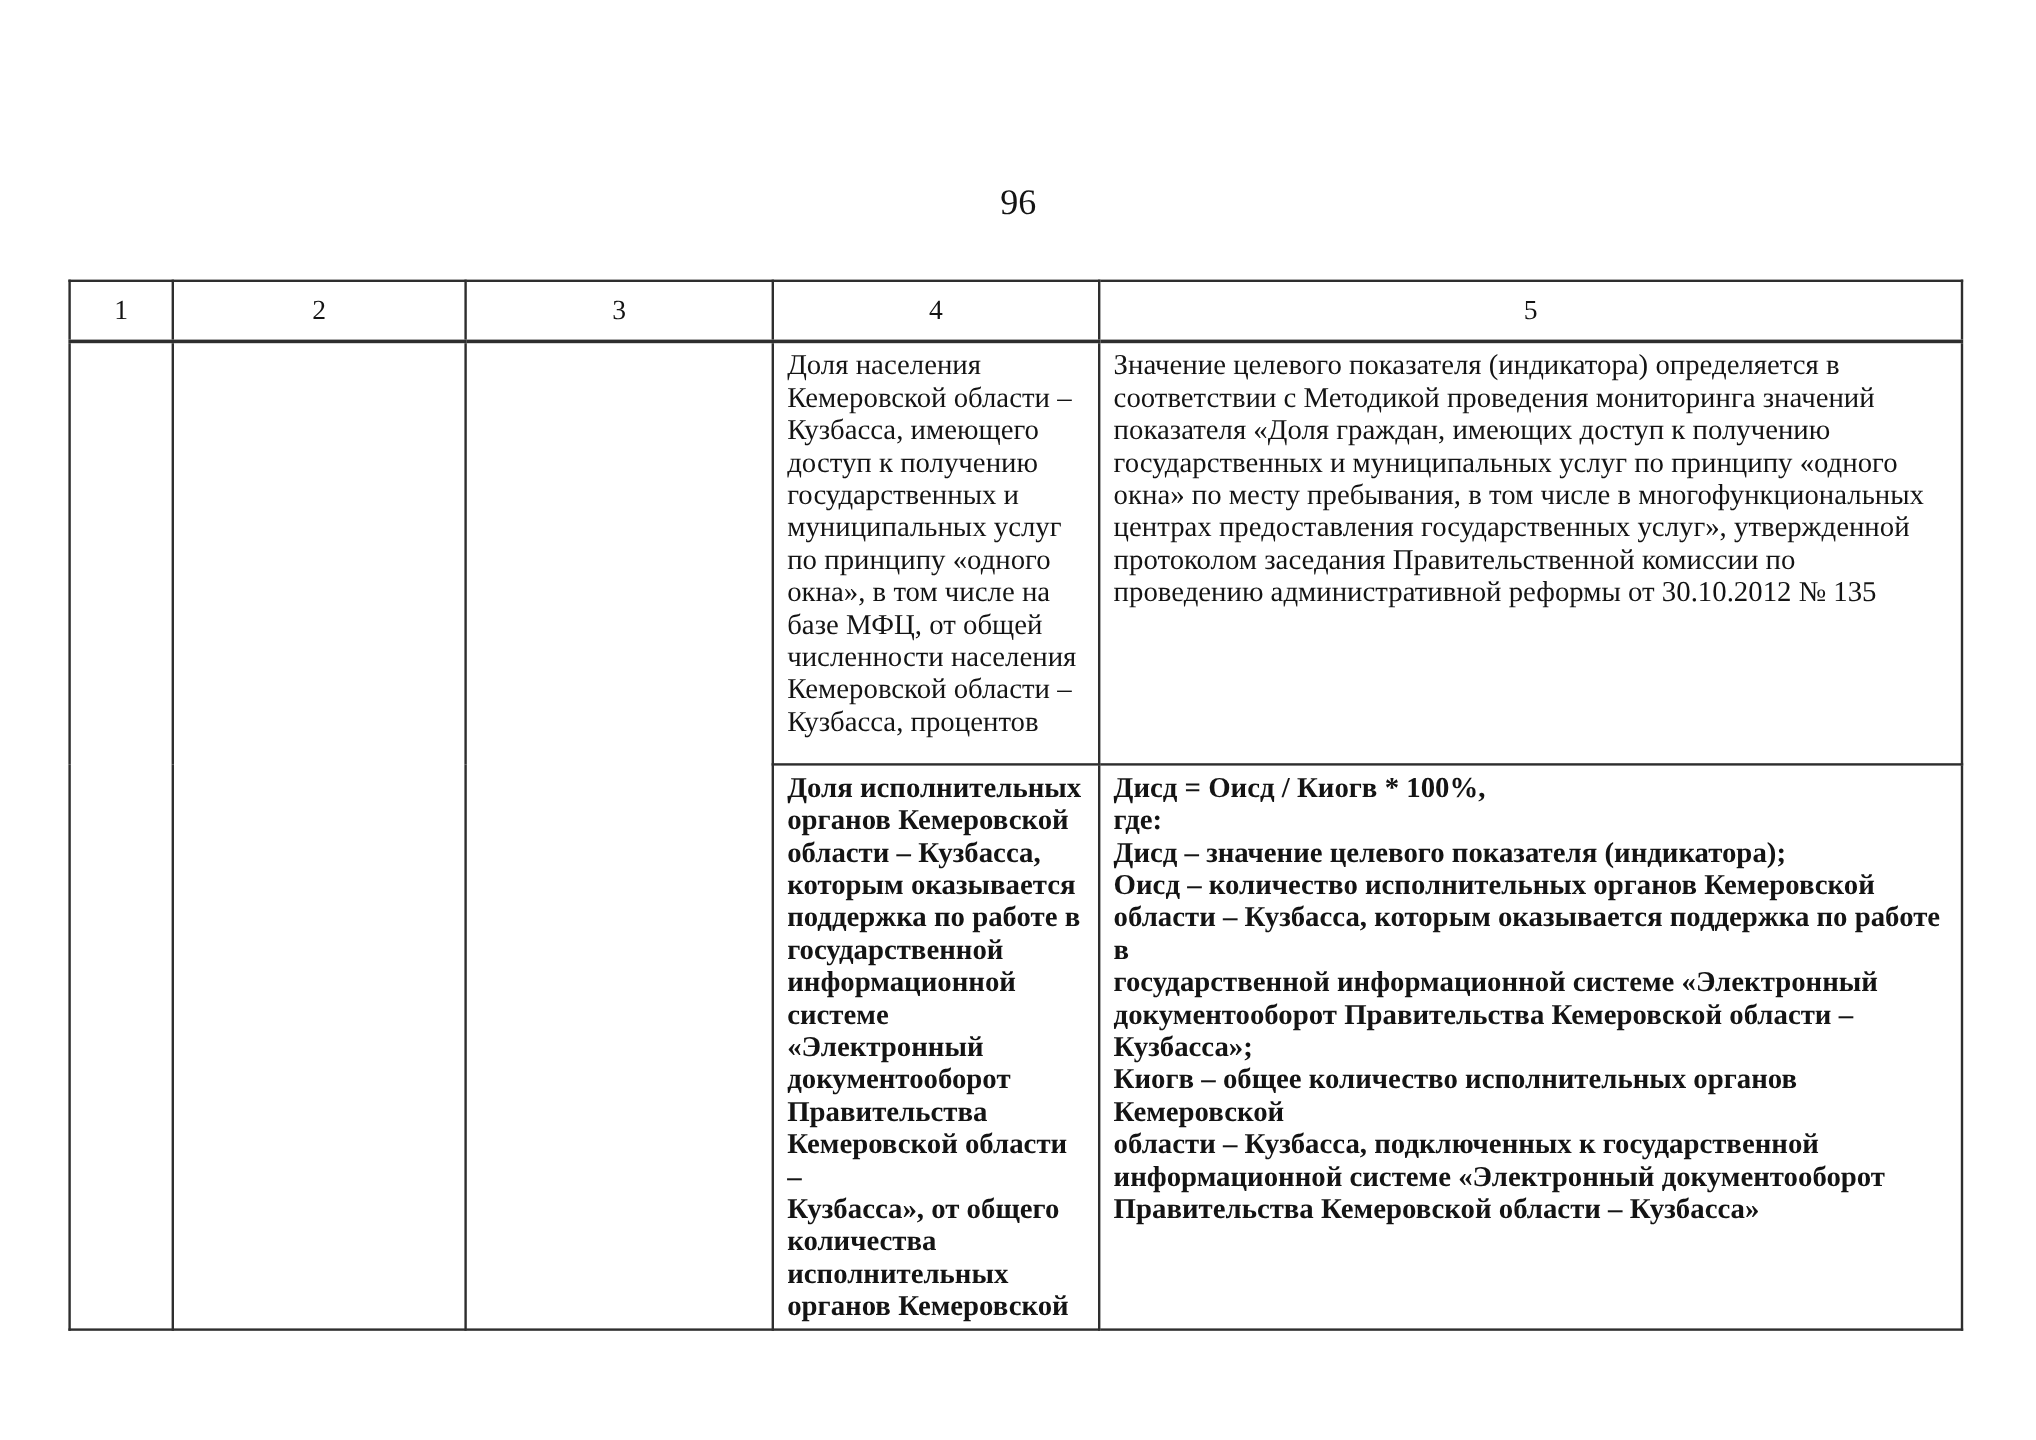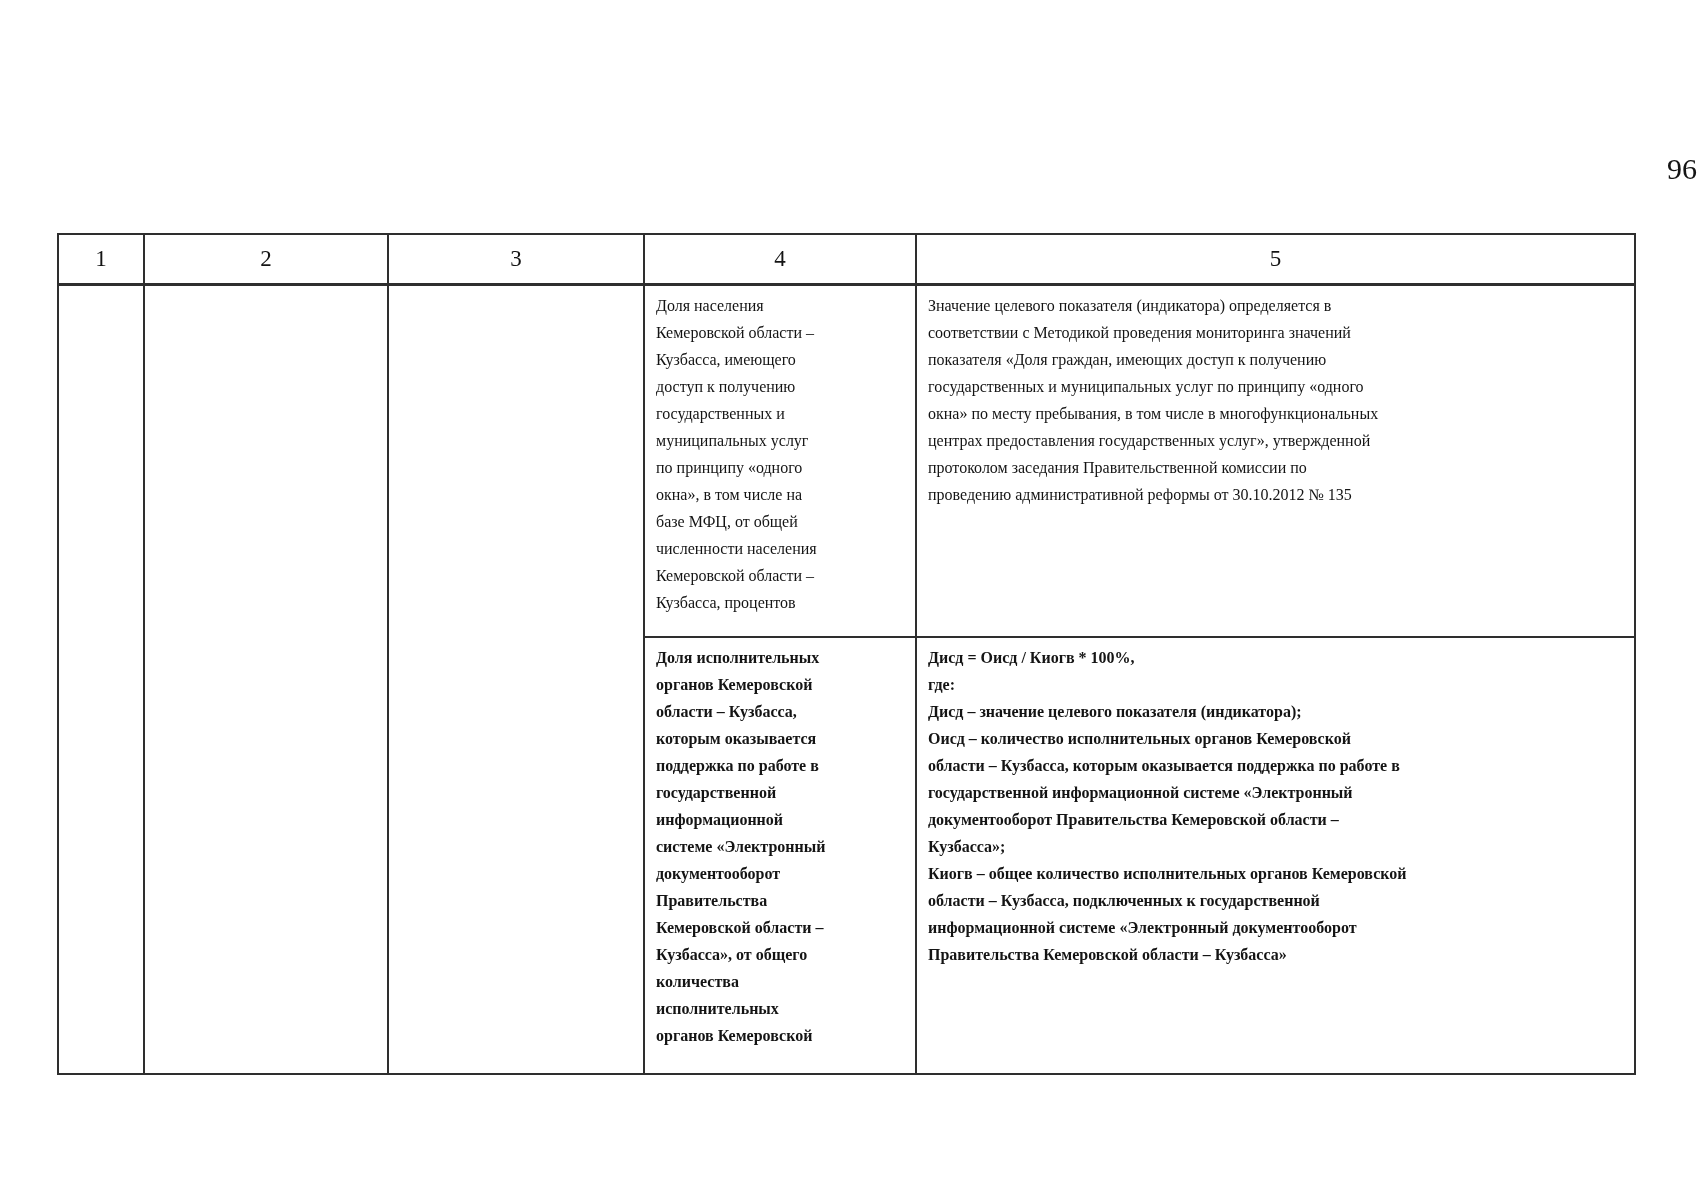--- a/index.html
+++ b/index.html
@@ -11,21 +11,21 @@
     background: #ffffff;
     overflow: hidden;
     font-family: "Liberation Serif", "DejaVu Serif", serif;
     color: #141414;
   }
   .page-number {
     position: absolute;
     top: 152px;
     left: 0;
     width: 100%;
-    text-align: right;
+    text-align: center;
     font-size: 30px;
     line-height: 34px;
   }
   table.doc-table {
     position: absolute;
     left: 57px;
     top: 233px;
     width: 1577px;
     border-collapse: collapse;
     table-layout: fixed;
@@ -39,21 +39,21 @@
   tr.head-row td {
     text-align: center;
     vertical-align: middle;
     font-size: 23px;
     padding: 0;
     border-bottom-width: 3px;
   }
   tr.body-row-1 { height: 353px; }
   tr.body-row-2 { height: 437px; font-weight: bold; }
   td.cell-text {
-    font-size: 16px;
+    font-size: 24px;
     line-height: 27px;
     padding: 6px 8px 4px 11px;
     white-space: pre-line;
   }
   td.cell-empty { background: #ffffff; }
 </style>
 </head>
 <body>
 
 <div class="page">

